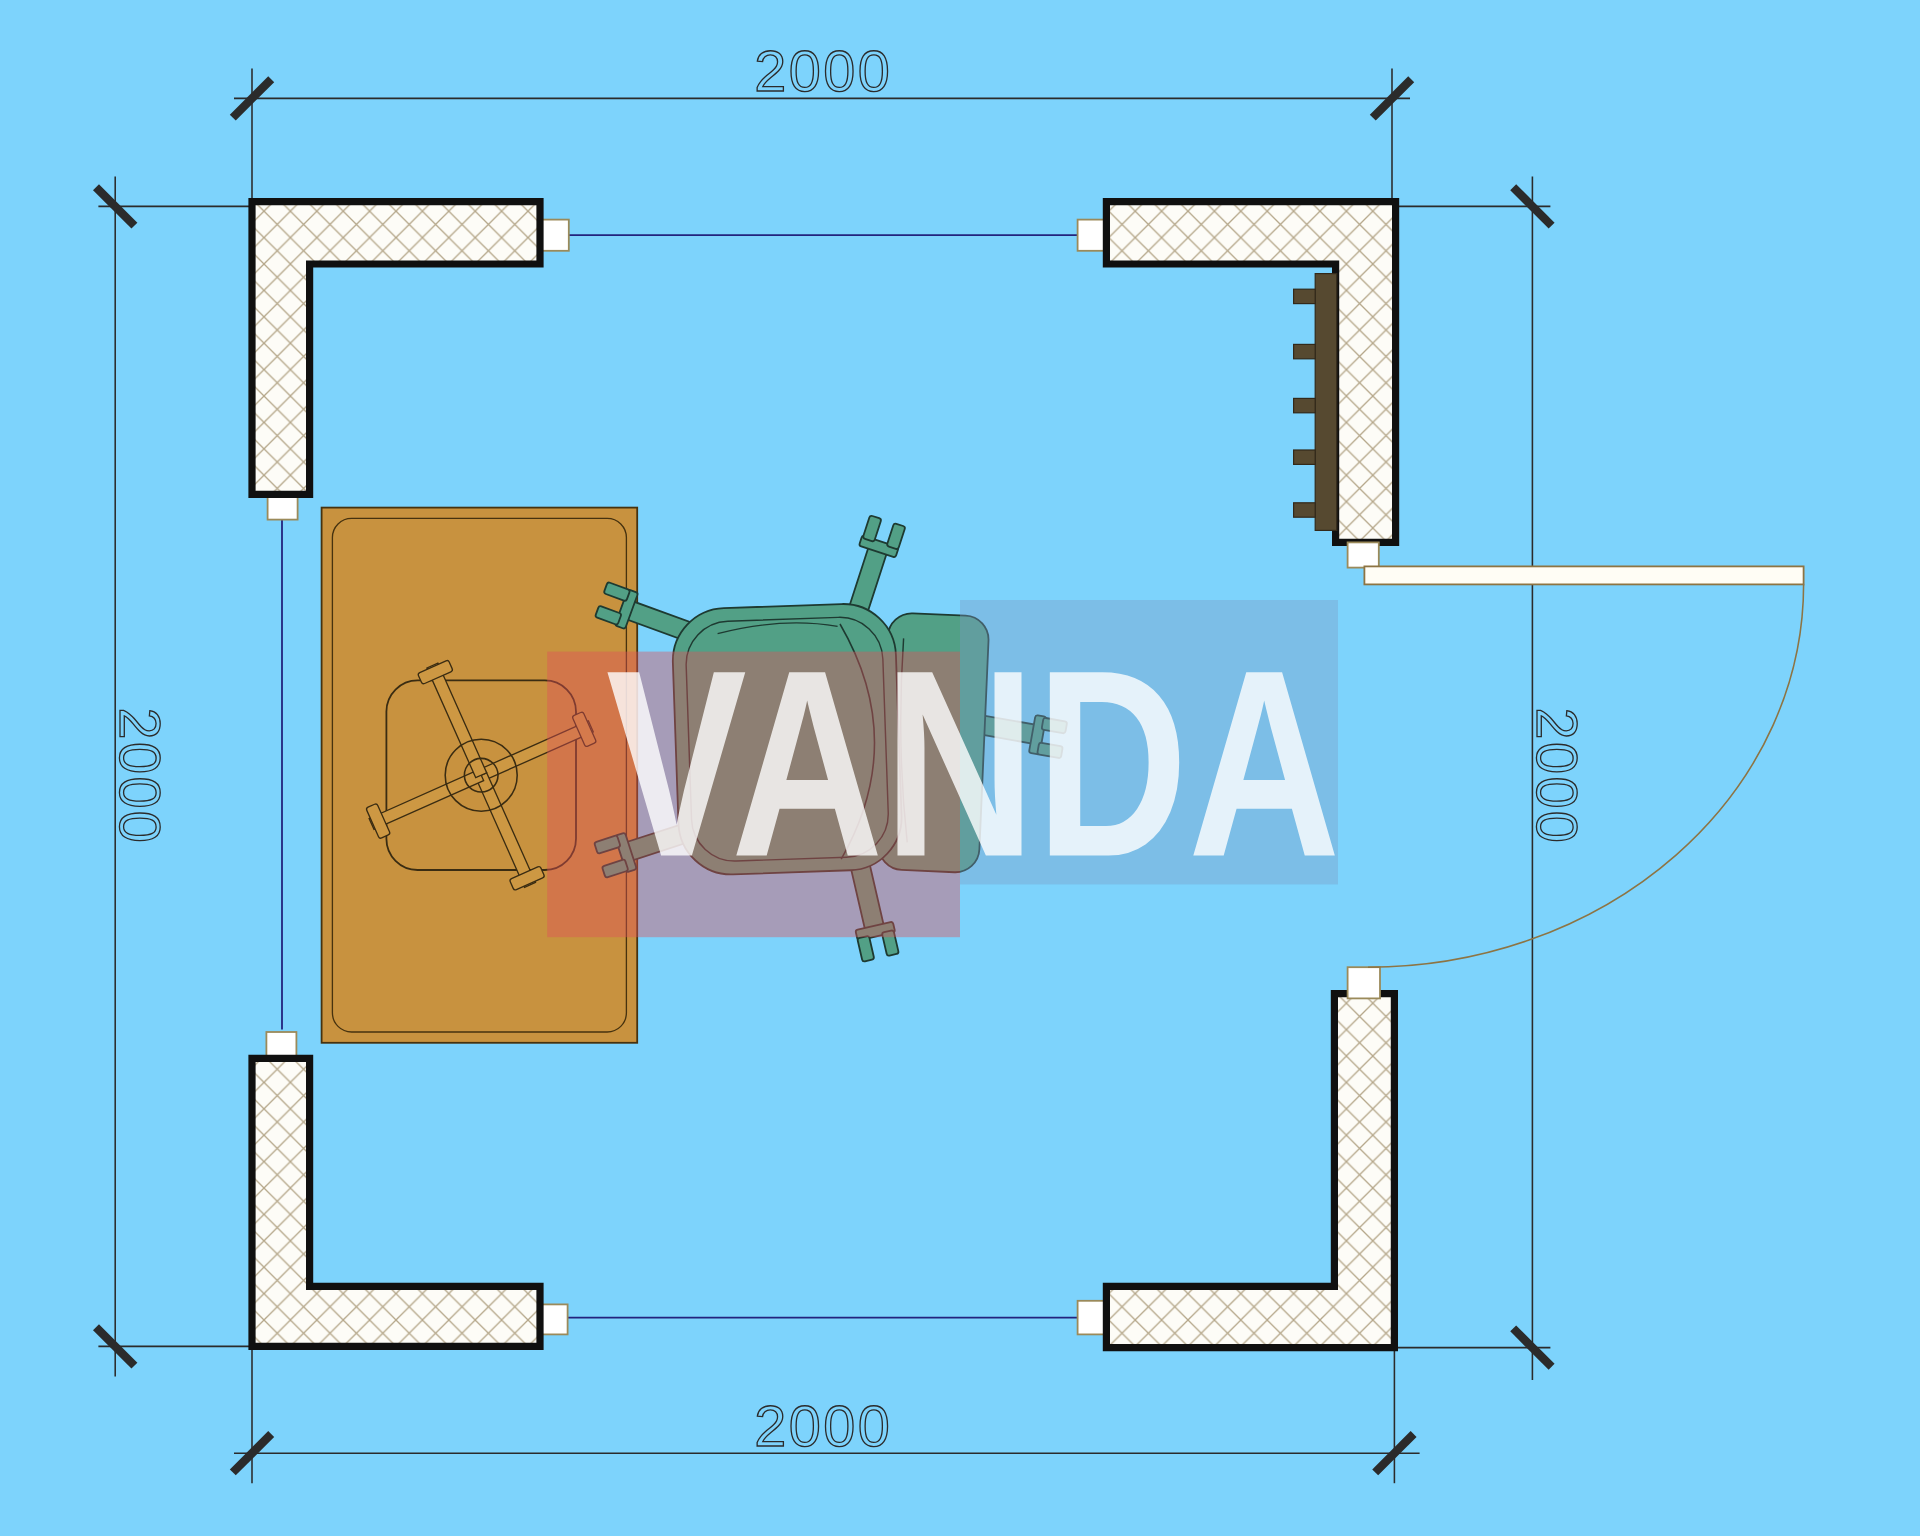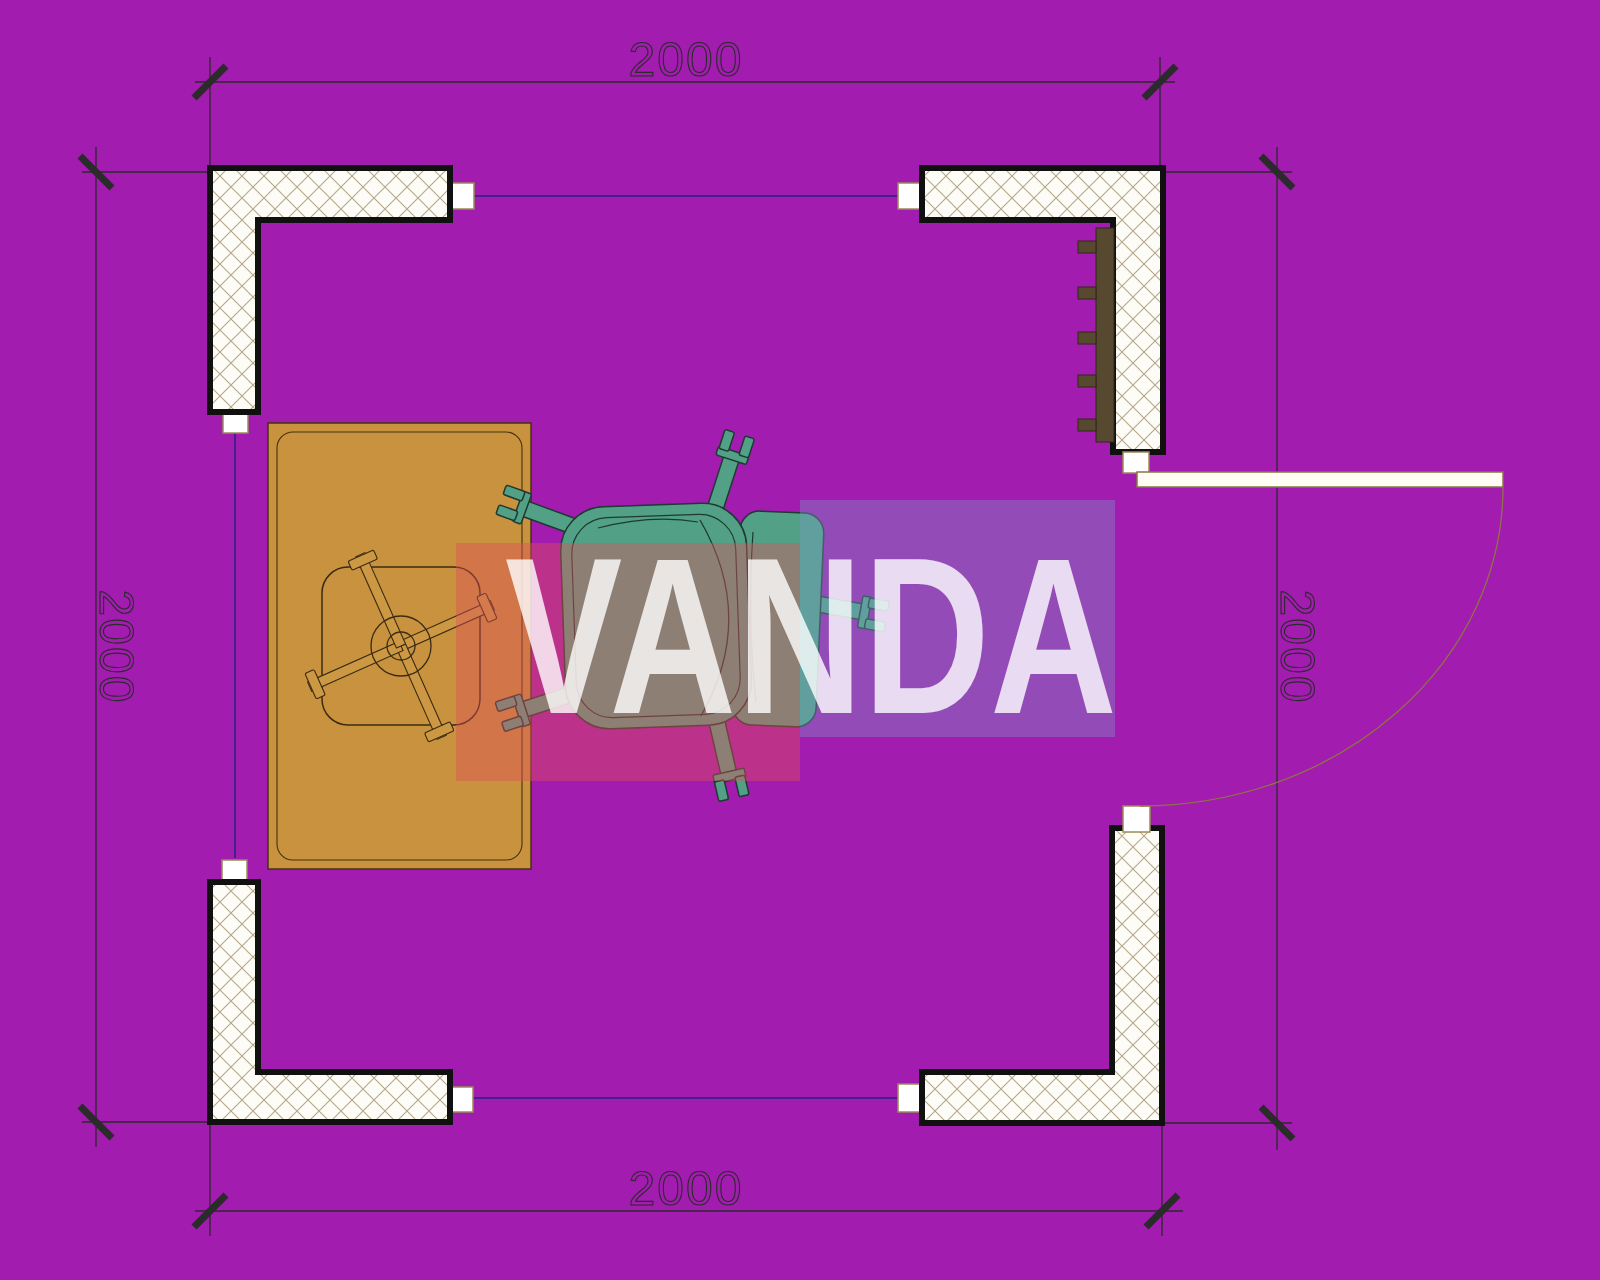--- a/index.html
+++ b/index.html
@@ -1,16 +1,16 @@
 <!DOCTYPE html>
 <html><head>
 <meta charset="utf-8">
 <style>
   html,body{margin:0;padding:0;background:#ffffff;}
-  .canvas{position:relative;width:1600px;height:1280px;background:#a21caf;overflow:hidden;}
+  .canvas{position:relative;width:1600px;height:1280px;background:#7dd3fc;overflow:hidden;}
   svg{display:block;}
   text.dim{font-family:"Liberation Sans","DejaVu Sans",sans-serif;font-size:48px;
            fill:none;stroke:#2b2b2b;stroke-width:1.1;letter-spacing:2px;}
   text.wm{font-family:"Liberation Sans","DejaVu Sans",sans-serif;font-weight:bold;font-size:222px;}
 </style>
 </head>
 <body>
 
 <div class="canvas">
 <svg width="1600" height="1280" viewBox="0 0 1600 1280">

